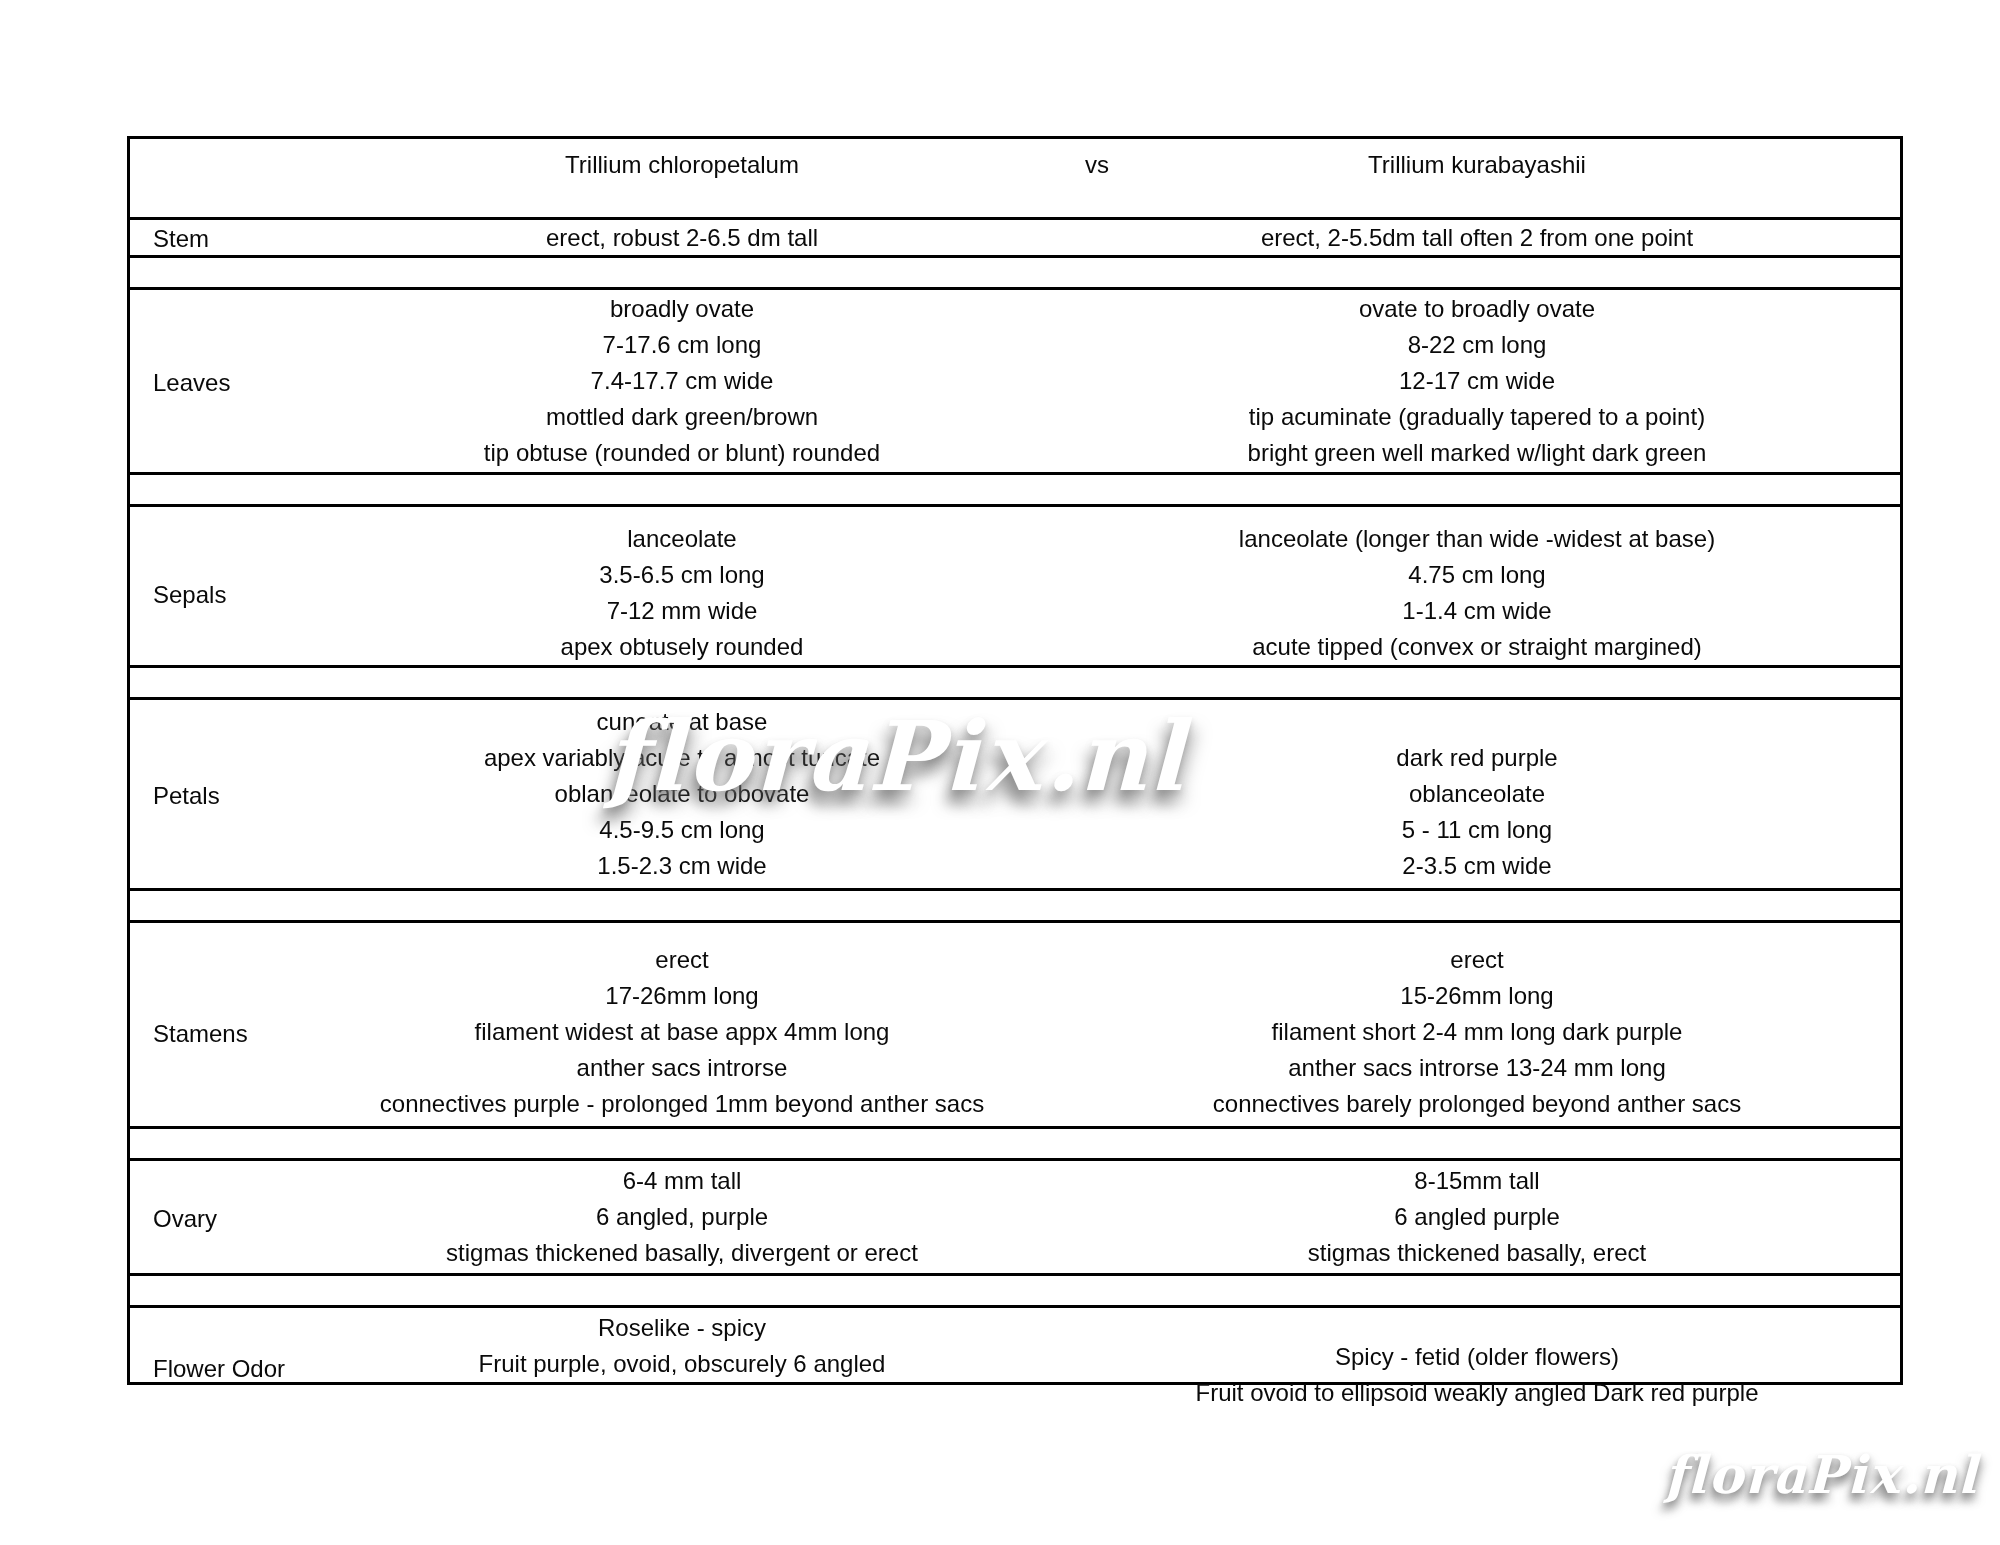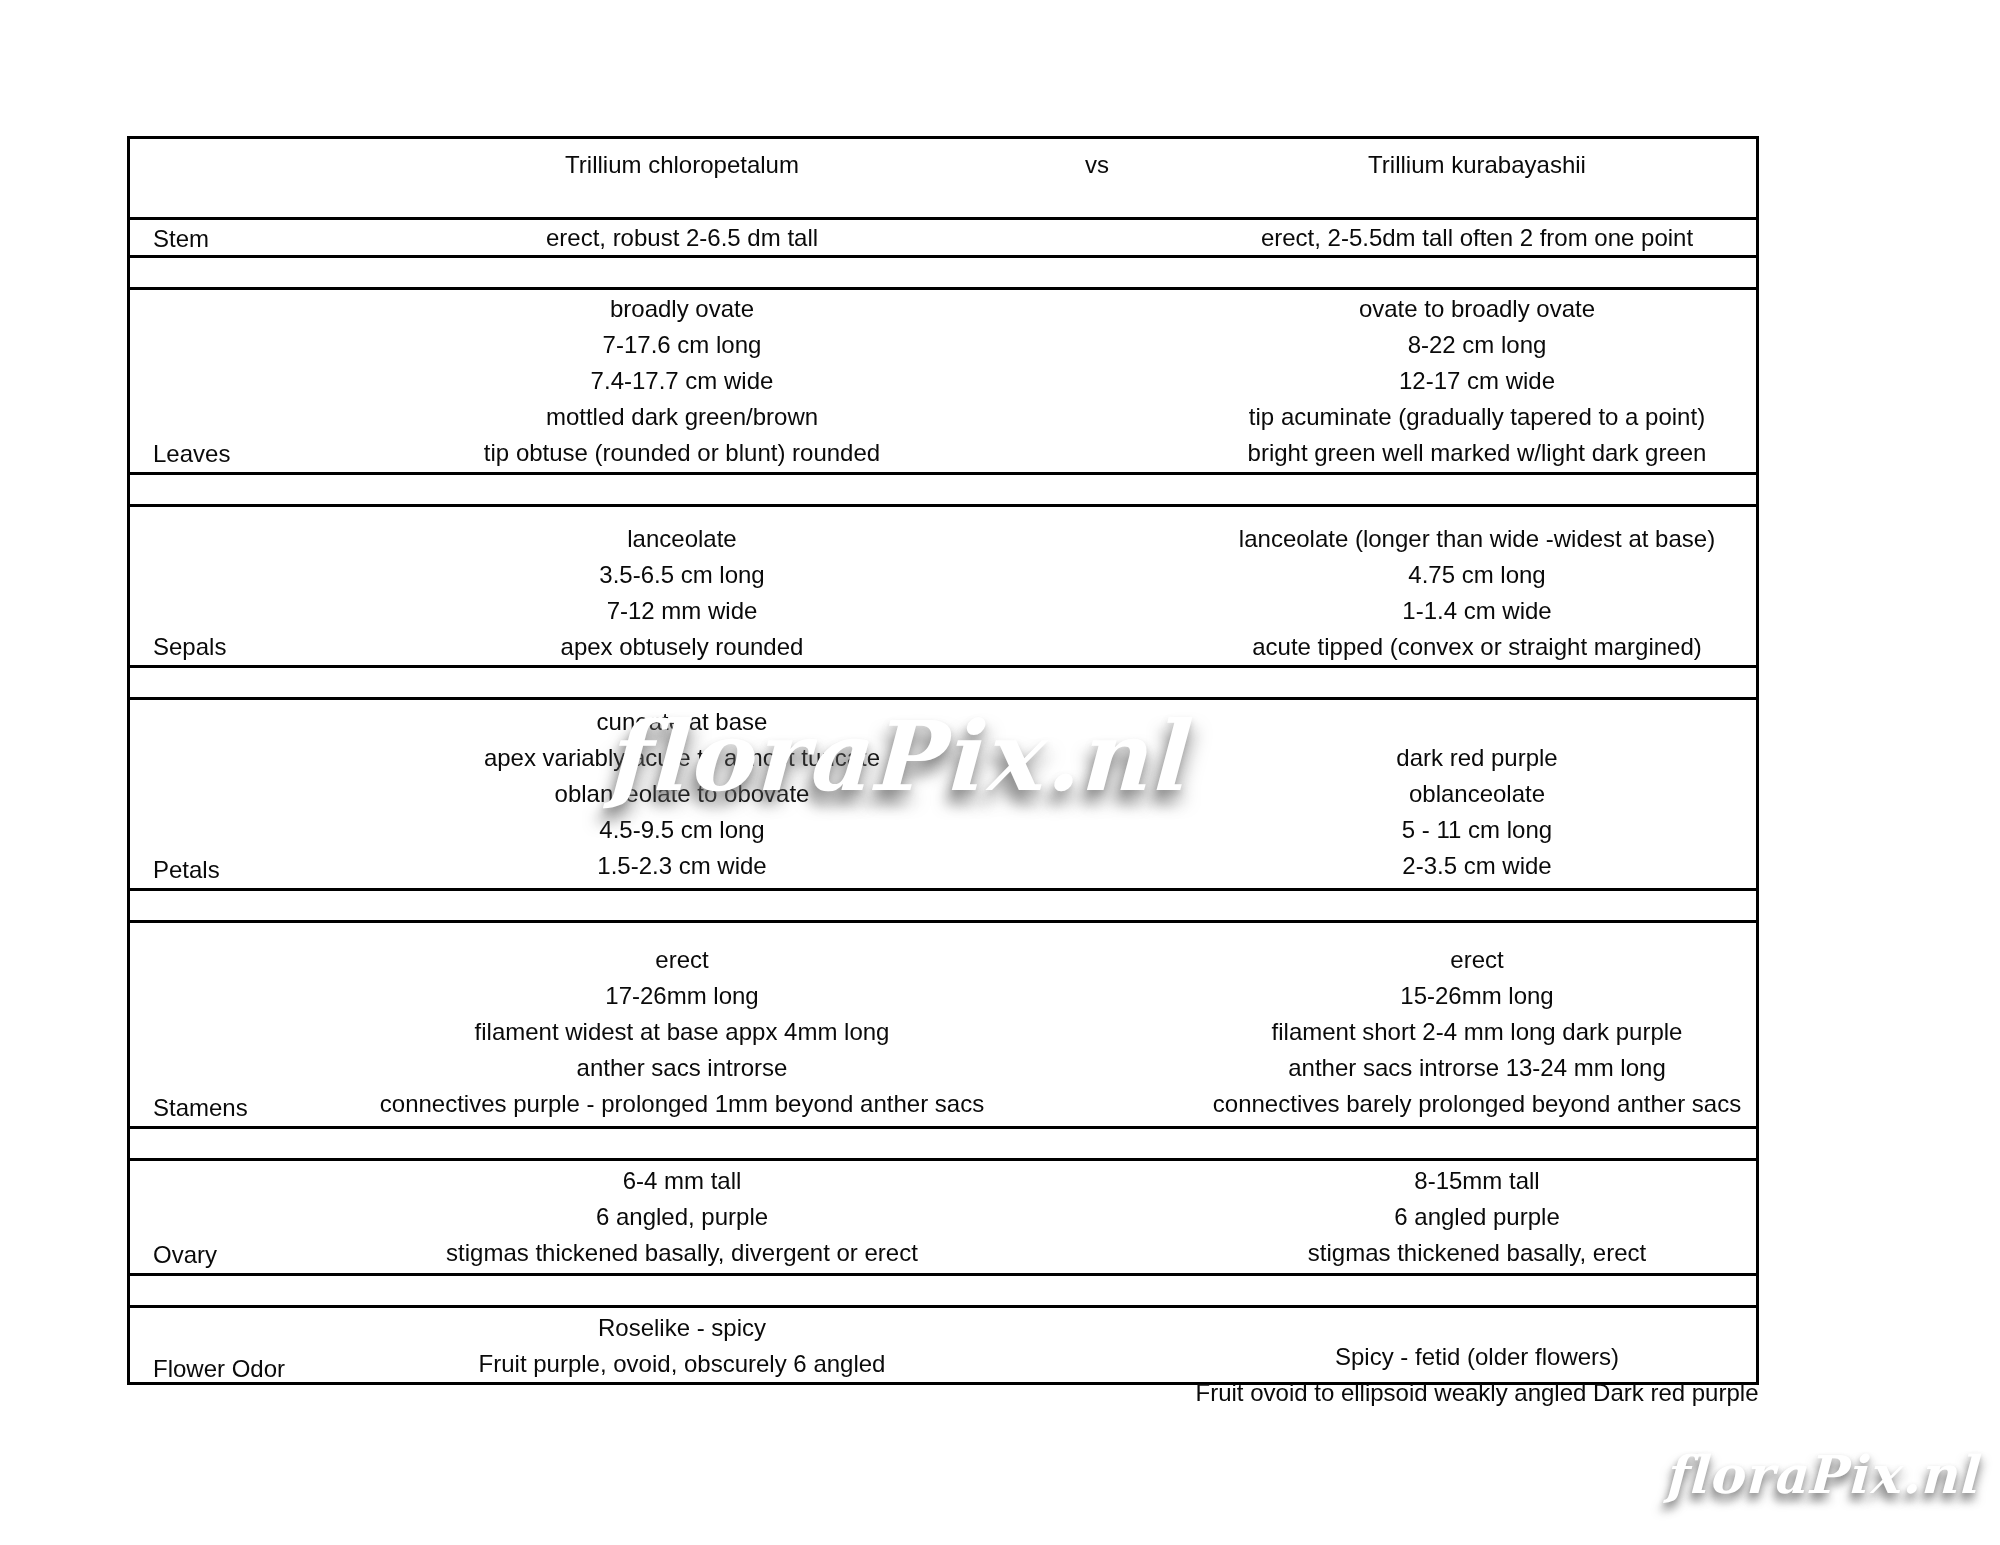--- a/index.html
+++ b/index.html
@@ -10,40 +10,40 @@
     height: 1545px;
     background: #ffffff;
     font-family: "Liberation Sans", "DejaVu Sans", sans-serif;
     color: #0a0a0a;
     overflow: hidden;
   }
   .cmp-table {
     position: absolute;
     left: 127px;
     top: 136px;
-    width: 1632px;
+    width: 1776px;
     height: 1249px;
     border: 3px solid #000;
     background: transparent;
   }
   .row {
     display: grid;
     grid-template-columns: 170px 764px 66px 694px;
     border-bottom: 3px solid #000;
     width: 100%;
   }
   .row:last-child { border-bottom: none; }
   .cell {
     display: flex;
     flex-direction: column;
     justify-content: center;
     overflow: hidden;
   }
   .cell.label-cell {
-    justify-content: flex-end;
+    justify-content: center;
     padding-left: 23px;
     padding-top: 4px;
     text-align: left;
   }
   .cell.center { text-align: center; }
   .ln {
     height: 36px;
     line-height: 36px;
     font-size: 24px;
     white-space: nowrap;

